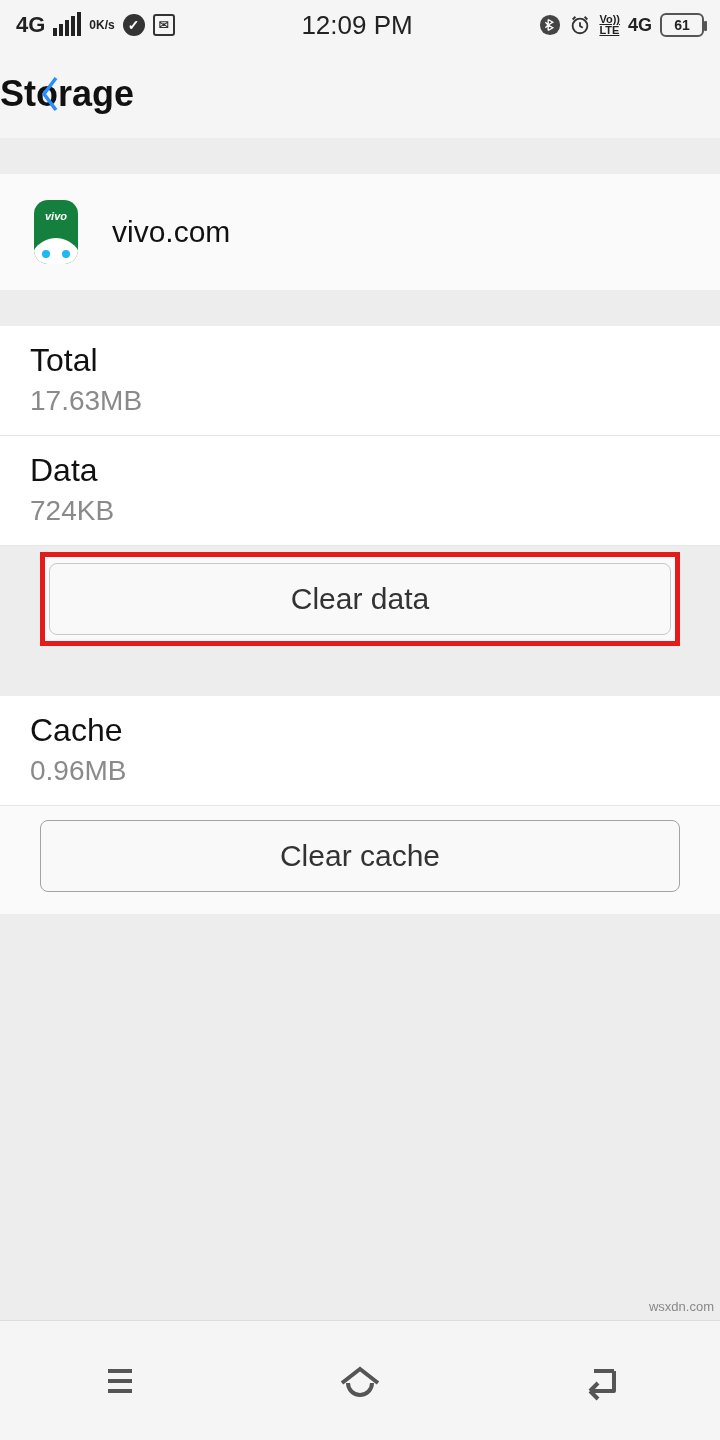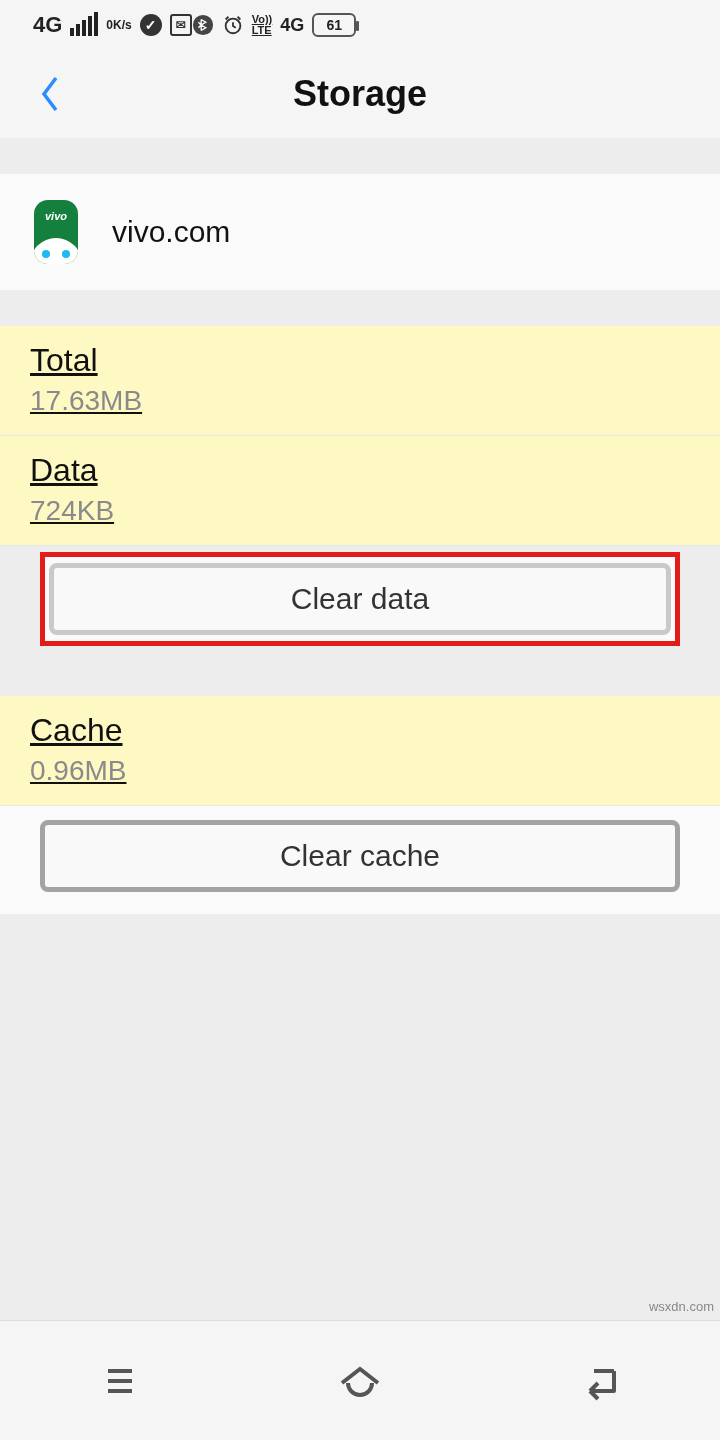--- a/index.html
+++ b/index.html
@@ -10,21 +10,21 @@
     font-family: -apple-system, Helvetica, Arial, sans-serif;
     color: #111;
     position: relative;
     overflow: hidden;
   }
   .statusbar {
     height: 50px;
     background: #f5f5f5;
     display: flex;
     align-items: center;
-    padding: 0 33px;
+    padding: 0 16px;
     font-size: 22px;
     font-weight: 600;
     color: #222;
   }
   .statusbar .left, .statusbar .right { display: flex; align-items: center; gap: 8px; }
   .statusbar .center { flex: 1; text-align: center; font-size: 26px; font-weight: 500; }
   .statusbar svg { display: block; }
   .sig-bars { display: flex; align-items: flex-end; gap: 2px; height: 22px; }
   .sig-bars span { width: 4px; background: #222; display: block; }
   .sig-bars span:nth-child(1){height:8px;}
@@ -41,37 +41,37 @@
   .header {
     height: 88px;
     background: #f5f5f5;
     display: flex;
     align-items: center;
     position: relative;
     border-bottom: 0;
   }
   .back-btn { position:absolute; left:30px; top:20px; width:40px; height:48px; display:flex; align-items:center; justify-content:center;}
   .back-btn svg { stroke:#2a8cff; stroke-width:3.5; fill:none;}
-  .title { width:100%; text-align:center; font-size:36px; font-weight:700; color:#111;}
+  .title { width:100%; font-size:36px; font-weight:700; color:#111;}
   .gap { height:36px; background:#ededed; }
   .section { background:#fafafa; }
   .app-row { height:116px; display:flex; align-items:center; padding:0 34px; gap:34px;}
   .app-icon { width:44px; height:64px; border-radius:14px; background:#15803d; display:flex; align-items:center; justify-content:center; position:relative; overflow:hidden;}
   .app-icon .face { position:absolute; bottom:-16px; width:52px; height:42px; background:#fff; border-radius:26px 26px 0 0;}
   .app-icon .face::before, .app-icon .face::after { content:""; position:absolute; width:8px; height:8px; border-radius:50%; background:#1fb8f0; top:12px;}
   .app-icon .face::before{left:12px;} .app-icon .face::after{right:12px;}
   .app-icon .vivo { position:absolute; top:10px; color:#fff; font-size:11px; font-style:italic; font-weight:600;}
   .app-name { font-size:30px; color:#111; }
-  .list { background:#fef9c3;text-decoration:underline; }
+  .list { background:#ffffff; }
   .row { padding:16px 30px 18px; border-bottom:1px solid #e6e6e6; }
   .row .label { font-size:32px; color:#111; }
   .row .value { font-size:28px; color:#8a8a8a; margin-top:6px; }
   .btn-wrap { padding:14px 40px 22px; background:#fafafa;}
   .btn {
-    width:100%; height:72px; border:5px solid #a3a3a3; border-radius:8px;
+    width:100%; height:72px; border:1px solid #a3a3a3; border-radius:8px;
     background:#f9f9f9; font-size:30px; color:#333; display:flex; align-items:center; justify-content:center;
   }
   .highlight { border:5px solid #e41b1b; padding:6px 4px; margin:6px 40px 14px; background:#fafafa;}
   .highlight .btn { border-color:#c9c9c9; }
   .navbar {
     position:absolute; bottom:0; left:0; right:0; height:120px;
     background:#f5f5f5; border-top:1px solid #ddd;
     display:flex; align-items:center; justify-content:space-around;
   }
   .nav-btn { width:72px; height:72px; display:flex; align-items:center; justify-content:center;}
@@ -91,20 +91,21 @@
         <span></span>
         <span></span>
         <span></span>
         <span></span>
         <span></span>
       </div>
     <span class="status-small">0K/s</span>
     <span class="circ-icon">✓</span>
     <span class="sq-icon">✉</span>
   </div>
+  <div class="center">12:09 PM</div>
   <div class="right">
     <svg width="22" height="22" viewBox="0 0 24 24">
         <circle cx="12" cy="12" r="11" fill="#444"></circle>
         <path d="M10 6 L15 9 L10 12 L15 15 L10 18 M10 6 L10 18 M7 9 L10 12 M7 15 L10 12" stroke="#fff" stroke-width="1.5" fill="none"></path>
       </svg>
     <svg width="22" height="22" viewBox="0 0 24 24">
         <circle cx="12" cy="13" r="8" fill="none" stroke="#333" stroke-width="2"></circle>
         <path d="M12 9 L12 13 L15 15 M4 6 L7 3 M20 6 L17 3" stroke="#333" stroke-width="2" fill="none"></path>
       </svg>
     <div class="lte4g">

